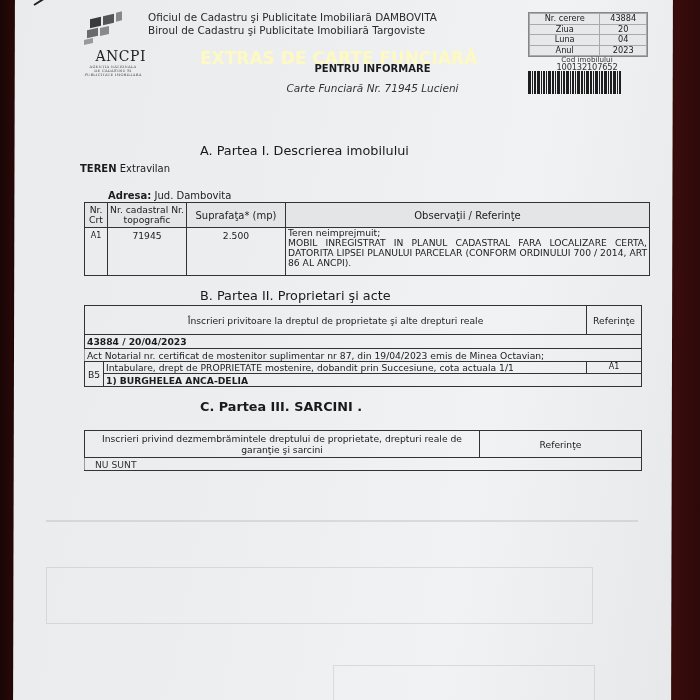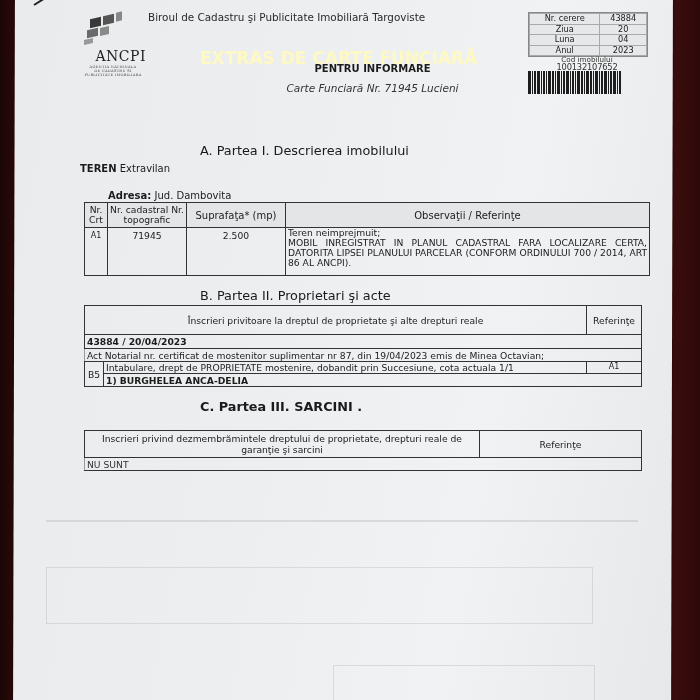--- a/index.html
+++ b/index.html
@@ -66,20 +66,21 @@
   <div class="sq" style="left:4px;top:27px;width:9px;height:5px;background:#999;transform:skewY(-12deg);"></div>
   <div class="logo-text">ANCPI</div>
   <div class="logo-sub">
     <div>AGENTIA NATIONALA</div>
     <div>DE CADASTRU SI</div>
     <div>PUBLICITATE IMOBILIARA</div>
   </div>
 </div>
 
 <div class="abs office">
+  <div>Oficiul de Cadastru şi Publicitate Imobiliară DAMBOVITA</div>
   <div>Biroul de Cadastru şi Publicitate Imobiliară Targoviste</div>
 </div>
 
 <div class="abs title">EXTRAS DE CARTE FUNCIARĂ</div>
 <div class="abs subtitle">PENTRU INFORMARE</div>
 <div class="abs cf">Carte Funciară Nr. 71945 Lucieni</div>
 
 <div class="abs reqbox">
   <table>
     <tbody>
@@ -194,20 +195,20 @@
   </table>
 
 <div class="abs section-h tC-h">C. Partea III. SARCINI .</div>
 <table class="grid tblC">
   <tbody>
       <tr class="c-head">
     <td style="width:390px;">Inscrieri privind dezmembrămintele dreptului de proprietate, drepturi reale de garanţie şi sarcini</td>
     <td>Referinţe</td>
   </tr>
   <tr>
-    <td colspan="2" class="c-none" style="padding-left:2px;margin-left:39px;">NU SUNT</td>
+    <td colspan="2" class="c-none" style="padding-left:10px;margin-left:39px;">NU SUNT</td>
   </tr>
 </tbody>
   </table>
 
 <div class="ghost" style="left:46px;top:520px;width:590px;height:0;"></div>
 <div class="ghost" style="left:46px;top:567px;width:545px;height:55px;"></div>
 <div class="ghost" style="left:333px;top:665px;width:260px;height:40px;"></div>
 
 </body></html>

